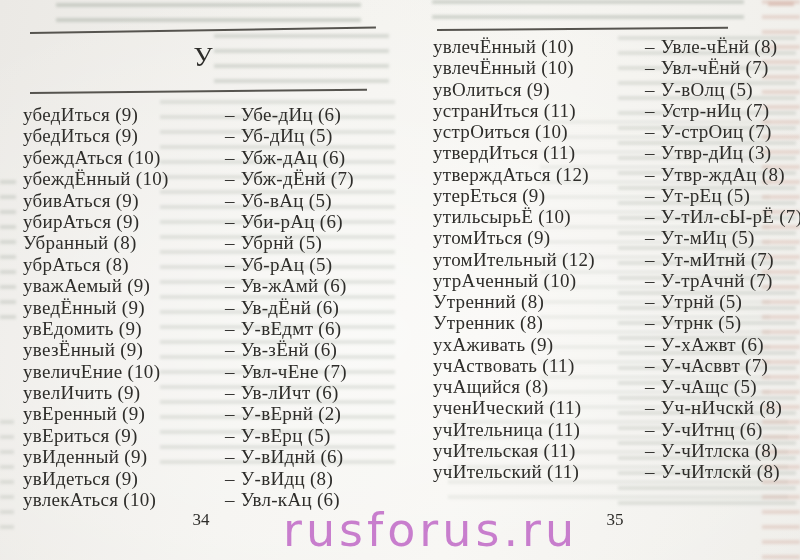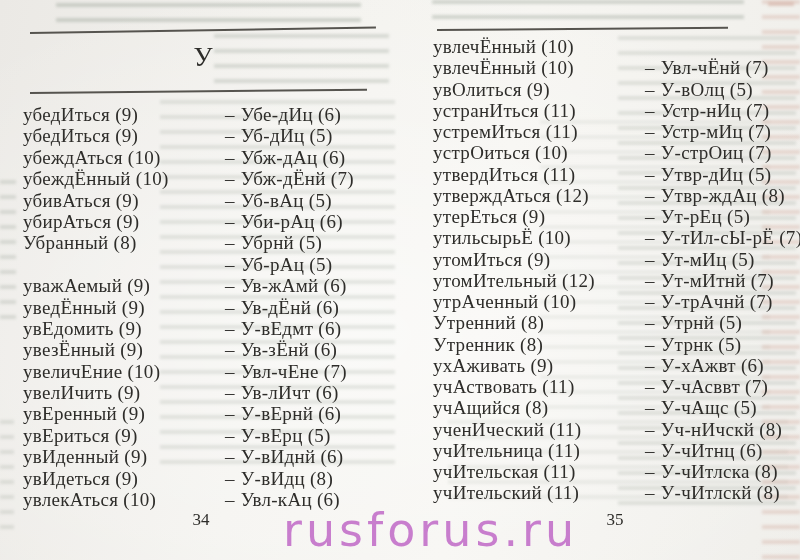--- a/index.html
+++ b/index.html
@@ -91,20 +91,21 @@
     </div>
       <div class="row">
       <span class="word">убирАться (9)</span>
       <span class="abbr"><span class="dash">–</span><span>Уби-рАц (6)</span></span>
     </div>
       <div class="row">
       <span class="word">Убранный (8)</span>
       <span class="abbr"><span class="dash">–</span><span>Убрнй (5)</span></span>
     </div>
       <div class="row">
+      <span class="word">убрАться (8)</span>
       <span class="abbr"><span class="dash">–</span><span>Уб-рАц (5)</span></span>
     </div>
       <div class="row">
       <span class="word">уважАемый (9)</span>
       <span class="abbr"><span class="dash">–</span><span>Ув-жАмй (6)</span></span>
     </div>
       <div class="row">
       <span class="word">уведЁнный (9)</span>
       <span class="abbr"><span class="dash">–</span><span>Ув-дЁнй (6)</span></span>
     </div>
@@ -119,21 +120,21 @@
       <div class="row">
       <span class="word">увеличЕние (10)</span>
       <span class="abbr"><span class="dash">–</span><span>Увл-чЕне (7)</span></span>
     </div>
       <div class="row">
       <span class="word">увелИчить (9)</span>
       <span class="abbr"><span class="dash">–</span><span>Ув-лИчт (6)</span></span>
     </div>
       <div class="row">
       <span class="word">увЕренный (9)</span>
-      <span class="abbr"><span class="dash">–</span><span>У-вЕрнй (6)</span></span>
+      <span class="abbr"><span class="dash">–</span><span>У-вЕрнй (2)</span></span>
     </div>
       <div class="row">
       <span class="word">увЕриться (9)</span>
       <span class="abbr"><span class="dash">–</span><span>У-вЕрц (5)</span></span>
     </div>
       <div class="row">
       <span class="word">увИденный (9)</span>
       <span class="abbr"><span class="dash">–</span><span>У-вИднй (6)</span></span>
     </div>
       <div class="row">
@@ -143,44 +144,41 @@
       <div class="row">
       <span class="word">увлекАться (10)</span>
       <span class="abbr"><span class="dash">–</span><span>Увл-кАц (6)</span></span>
     </div>
     </div>
 
   <div class="entries right">
 
   <div class="row">
       <span class="word">увлечЁнный (10)</span>
+      <span class="abbr"><span class="dash">–</span><span>Увле-чЁнй (8)</span></span>
     </div>
       <div class="row">
       <span class="word">увлечЁнный (10)</span>
       <span class="abbr"><span class="dash">–</span><span>Увл-чЁнй (7)</span></span>
     </div>
       <div class="row">
       <span class="word">увОлиться (9)</span>
       <span class="abbr"><span class="dash">–</span><span>У-вОлц (5)</span></span>
     </div>
       <div class="row">
       <span class="word">устранИться (11)</span>
       <span class="abbr"><span class="dash">–</span><span>Устр-нИц (7)</span></span>
     </div>
       <div class="row">
-      <span class="word">устремИться (11)</span>
-      <span class="abbr"><span class="dash">–</span><span>Устр-мИц (7)</span></span>
-    </div>
-      <div class="row">
       <span class="word">устрОиться (10)</span>
       <span class="abbr"><span class="dash">–</span><span>У-стрОиц (7)</span></span>
     </div>
       <div class="row">
       <span class="word">утвердИться (11)</span>
-      <span class="abbr"><span class="dash">–</span><span>Утвр-дИц (5)</span></span>
+      <span class="abbr"><span class="dash">–</span><span>Утвр-дИц (3)</span></span>
     </div>
       <div class="row">
       <span class="word">утверждАться (12)</span>
       <span class="abbr"><span class="dash">–</span><span>Утвр-ждАц (8)</span></span>
     </div>
       <div class="row">
       <span class="word">утерЕться (9)</span>
       <span class="abbr"><span class="dash">–</span><span>Ут-рЕц (5)</span></span>
     </div>
       <div class="row">

